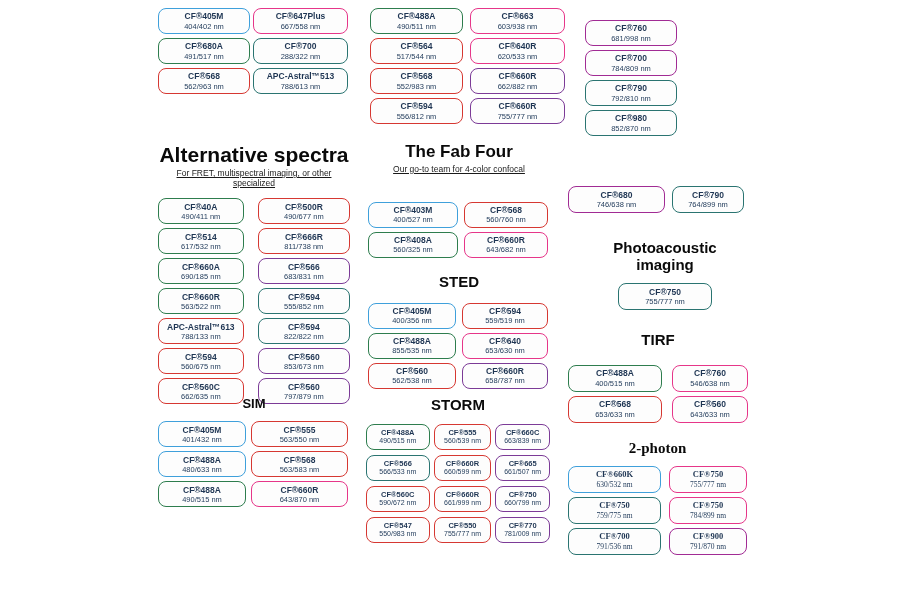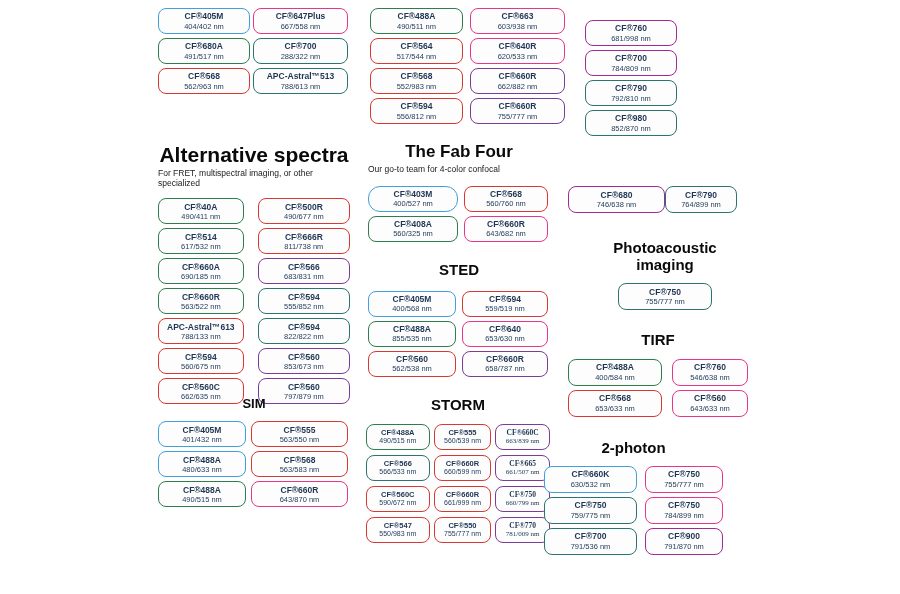--- a/index.html
+++ b/index.html
@@ -1,19 +1,19 @@
 <!DOCTYPE html>
 <html><head>
 <meta charset="utf-8">
 <style>
   html,body{margin:0;padding:0;background:#ffffff;font-family:"Liberation Sans",sans-serif;}
   #canvas{position:relative;width:900px;height:594px;background:#ffffff;overflow:hidden;}
   .section{position:absolute;}
   .sec-title{font-weight:bold;color:#0a0a0a;text-align:center;line-height:1.1;}
-  .sec-sub{color:#1a1a1a;text-align:left;font-size:8.5px;}
+  .sec-sub{color:#1a1a1a;text-align:center;font-size:8.5px;text-decoration:underline;}
   .cols{display:flex;}
   .col{display:flex;flex-direction:column;}
   .box{background:#fdfdfd;border:1.6px solid #888;border-radius:8px;text-align:center;
        display:flex;flex-direction:column;justify-content:center;height:24px;margin-bottom:4px;
        line-height:1.2;flex:0 0 auto;}
   .dye-name{font-weight:bold;font-size:8.5px;color:#1e3553;}
   .dye-val{font-size:7.5px;color:#27405f;}
 
   
   #sec-top{left:158px;top:8px;width:520px;height:130px;}
@@ -29,74 +29,74 @@
   #sec-alt{left:158px;top:143px;width:192px;}
   #sec-alt .sec-title{font-size:21px;}
   #sec-alt .sec-sub{margin:2px 0 10px 0;}
   #sec-alt .cols{gap:14px;}
   #sec-alt .col-0{width:90px;}
   #sec-alt .col-1{width:97px;}
 
   
   #sec-fab{left:368px;top:143px;width:182px;}
   #sec-fab .sec-title{font-size:17px;}
-  #sec-fab .sec-sub{margin:2px 0 12px 0;}
+  #sec-fab .sec-sub{margin:2px 0 28px 0;}
   #sec-fab .cols{gap:6px;}
   #sec-fab .col-0{width:90px;}
   #sec-fab .col-1{width:84px;}
 
   
-  #sec-sted{left:368px;top:262px;width:182px;}
+  #sec-sted{left:368px;top:274px;width:182px;}
   #sec-sted .sec-title{font-size:15px;margin-bottom:12px;}
   #sec-sted .cols{gap:6px;}
   #sec-sted .col-0{width:88px;}
   #sec-sted .col-1{width:86px;}
 
   
   #sec-sim{left:158px;top:397px;width:192px;}
   #sec-sim .sec-title{font-size:13px;margin-bottom:10px;}
   #sec-sim .cols{gap:5px;}
   #sec-sim .col-0{width:88px;}
   #sec-sim .col-1{width:97px;}
 
   
   #sec-storm{left:366px;top:397px;width:184px;}
   #sec-storm .sec-title{font-size:15px;margin-bottom:10px;}
   #sec-storm .cols{gap:4px;}
   #sec-storm .col-0{width:64px;}
   #sec-storm .col-1{width:58px;}
-  #sec-storm .col-2{width:55px;font-family:Liberation Serif, serif;}
+  #sec-storm .col-2{width:55px;}
   #sec-storm .box{height:24px;margin-bottom:5px;}
   #sec-storm .dye-name{font-size:7.5px;}
   #sec-storm .dye-val{font-size:7px;}
 
   
   #sec-pair{left:568px;top:186px;width:178px;}
-  #sec-pair .cols{align-items:center;}
+  #sec-pair .cols{gap:7px;align-items:center;}
   #sec-pair .col-0{width:97px;}
   #sec-pair .col-1{width:72px;}
   #sec-pair .box{height:25px;}
 
   
   #sec-photo{left:598px;top:240px;width:134px;}
   #sec-photo .sec-title{font-size:15px;margin-bottom:10px;}
   #sec-photo .cols{justify-content:center;}
   #sec-photo .col-0{width:94px;}
   #sec-photo .box{height:25px;}
 
   
   #sec-tirf{left:568px;top:332px;width:180px;}
-  #sec-tirf .sec-title{font-size:15px;margin-bottom:10px;}
+  #sec-tirf .sec-title{font-size:15px;margin-bottom:16px;}
   #sec-tirf .cols{gap:10px;}
   #sec-tirf .col-0{width:94px;}
   #sec-tirf .col-1{width:76px;}
   #sec-tirf .box{height:25px;}
 
   
-  #sec-photon{left:544px;top:440px;width:179px;}
+  #sec-photon{left:568px;top:440px;width:179px;font-family:Liberation Serif, serif;}
   #sec-photon .sec-title{font-size:15px;margin-bottom:9px;}
   #sec-photon .cols{gap:8px;}
   #sec-photon .col-0{width:93px;}
   #sec-photon .col-1{width:78px;}
   #sec-photon .box{height:25px;}
 </style>
 </head>
 <body>
 
 <div id="canvas">
@@ -250,21 +250,21 @@
             <div class="dye-val">797/879 nm</div>
           </div>
         </div>
       </div>
     </section>
   <section class="section" id="sec-fab">
       <div class="sec-title">The Fab Four</div>
       <div class="sec-sub">Our go-to team for 4-color confocal</div>
       <div class="cols">
         <div class="col col-0">
-          <div class="box" style="border-color: rgb(63, 160, 219); border-radius: 12px;">
+          <div class="box" style="border-color: rgb(63, 160, 219);">
             <div class="dye-name">CF®403M</div>
             <div class="dye-val">400/527 nm</div>
           </div>
           <div class="box" style="border-color: rgb(46, 125, 78);">
             <div class="dye-name">CF®408A</div>
             <div class="dye-val">560/325 nm</div>
           </div>
         </div>
         <div class="col col-1">
           <div class="box" style="border-color: rgb(214, 56, 50);">
@@ -277,21 +277,21 @@
           </div>
         </div>
       </div>
     </section>
   <section class="section" id="sec-sted">
       <div class="sec-title">STED</div>
       <div class="cols">
         <div class="col col-0">
           <div class="box" style="border-color: rgb(63, 160, 219);">
             <div class="dye-name">CF®405M</div>
-            <div class="dye-val">400/568 nm</div>
+            <div class="dye-val">400/356 nm</div>
           </div>
           <div class="box" style="border-color: rgb(46, 125, 78);">
             <div class="dye-name">CF®488A</div>
             <div class="dye-val">855/535 nm</div>
           </div>
           <div class="box" style="border-color: rgb(214, 56, 50);">
             <div class="dye-name">CF®560</div>
             <div class="dye-val">562/538 nm</div>
           </div>
         </div>
@@ -429,21 +429,21 @@
           </div>
         </div>
       </div>
     </section>
   <section class="section" id="sec-tirf">
       <div class="sec-title">TIRF</div>
       <div class="cols">
         <div class="col col-0">
           <div class="box" style="border-color: rgb(46, 125, 78);">
             <div class="dye-name">CF®488A</div>
-            <div class="dye-val">400/584 nm</div>
+            <div class="dye-val">400/515 nm</div>
           </div>
           <div class="box" style="border-color: rgb(214, 56, 50);">
             <div class="dye-name">CF®568</div>
             <div class="dye-val">653/633 nm</div>
           </div>
         </div>
         <div class="col col-1">
           <div class="box" style="border-color: rgb(230, 54, 137);">
             <div class="dye-name">CF®760</div>
             <div class="dye-val">546/638 nm</div>

